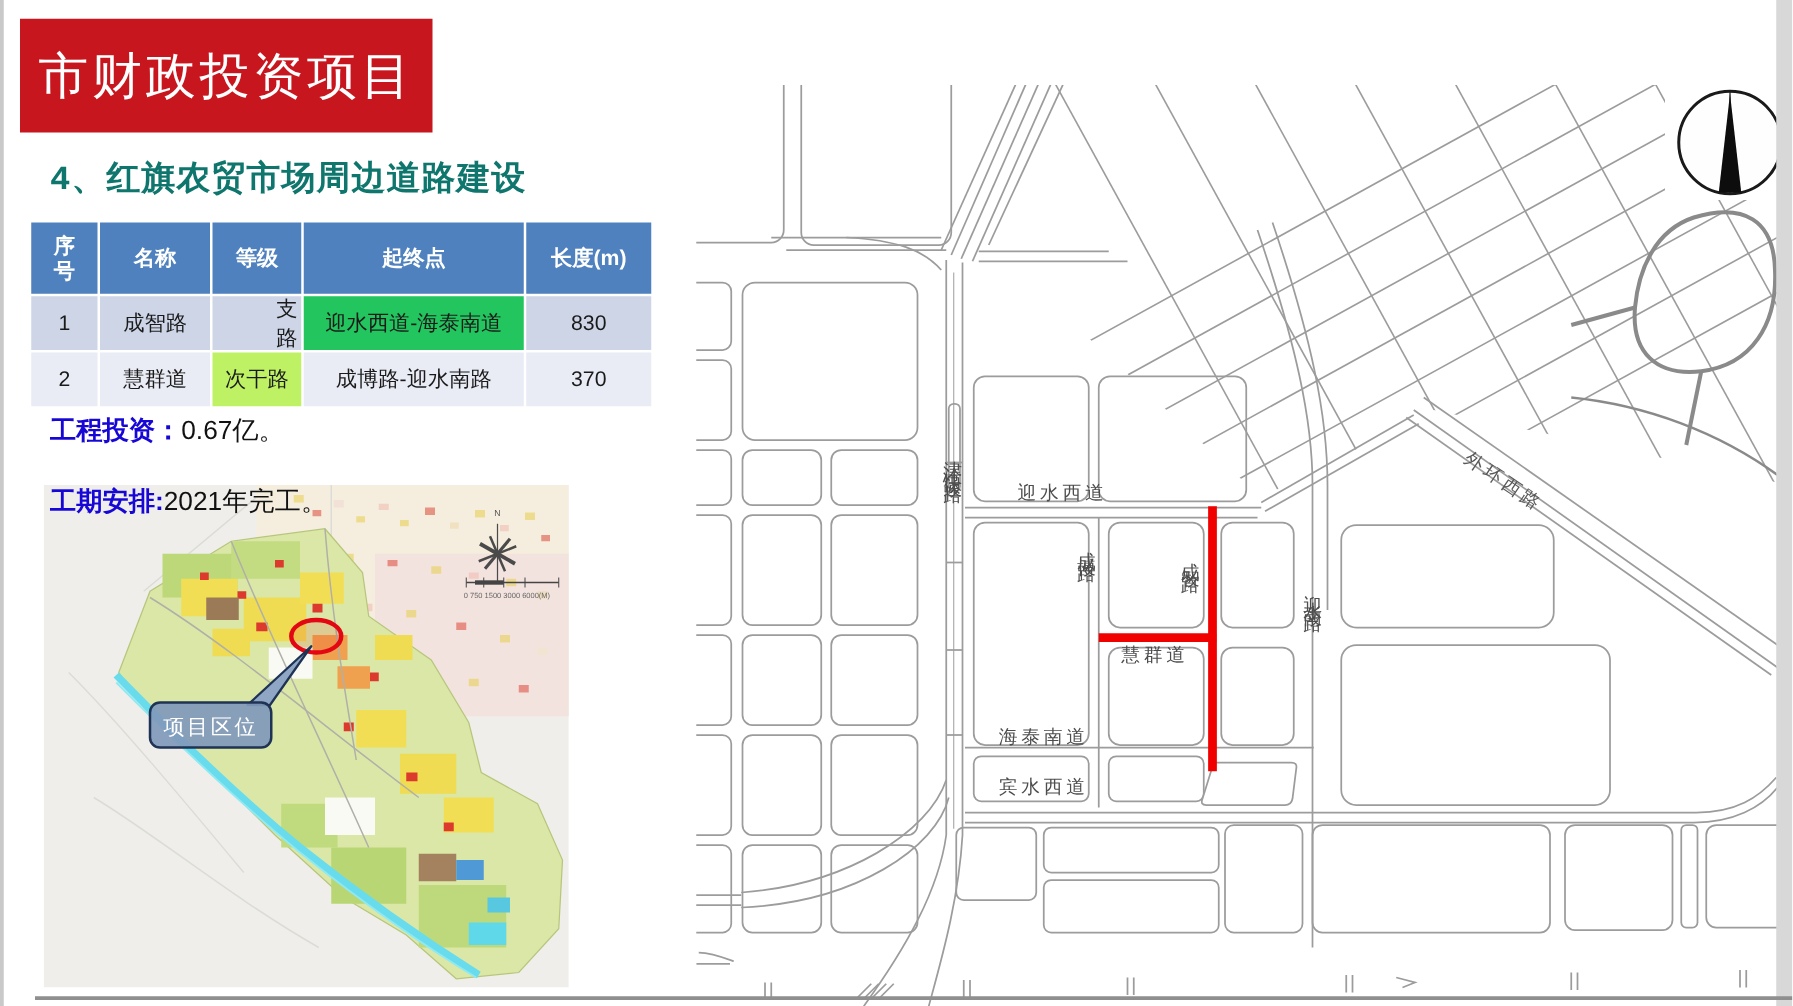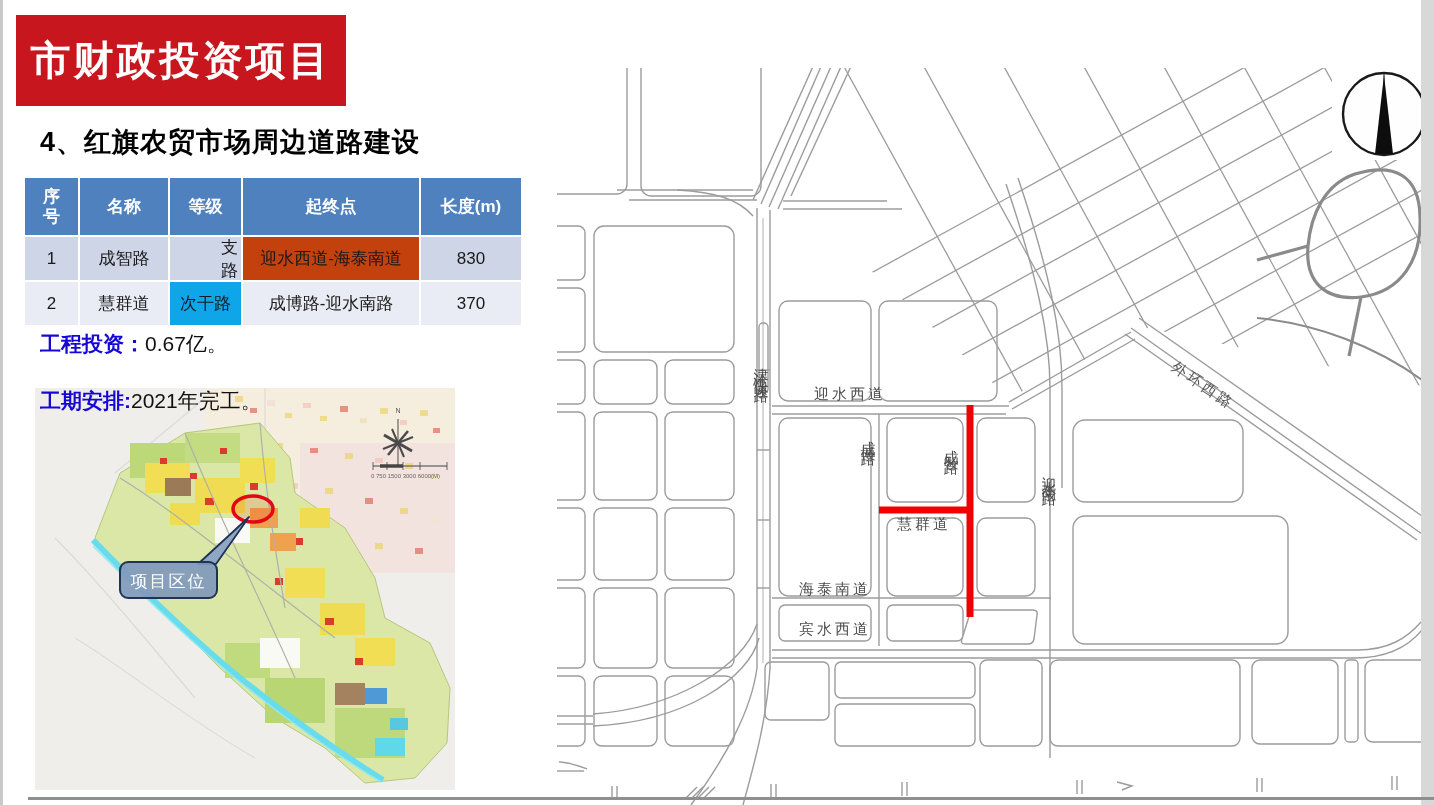--- a/index.html
+++ b/index.html
@@ -5,22 +5,22 @@
   html,body{margin:0;padding:0;background:#ffffff;}
   body{font-family:"Liberation Sans","DejaVu Sans",sans-serif;}
   #page{position:relative;width:1434px;height:805px;background:#ffffff;overflow:hidden;}
 
   
   .edge-left{position:absolute;left:0;top:0;width:3px;height:805px;background:#c9c9c9;}
   .edge-right{position:absolute;left:1421px;top:0;width:13px;height:805px;background:#d8d8d8;}
   .edge-bottom{position:absolute;left:28px;top:797px;width:1406px;height:3px;background:#8f8f8f;}
 
   
-  .banner{position:absolute;left:16px;top:15px;width:330px;height:91px;display:flex;align-items:center;justify-content:center;font-size:40px;font-weight:bold;color:#ffffff;letter-spacing:3px;}
-  .slide-title{position:absolute;left:40px;top:124px;font-size:27px;font-weight:bold;color:#000000;letter-spacing:1px;}
+  .banner{position:absolute;left:16px;top:15px;width:330px;height:91px;display:flex;align-items:center;justify-content:center;font-size:40px;font-weight:normal;color:#ffffff;letter-spacing:3px;}
+  .slide-title{position:absolute;left:40px;top:124px;font-size:27px;font-weight:bold;color:#0f766e;letter-spacing:1px;font-family:Liberation Mono, monospace;}
 
   
   .ptable{position:absolute;left:25px;top:178px;display:grid;grid-template-columns:53px 88px 71px 176px 100px;grid-template-rows:57px 43px 43px;gap:2px;}
   .ptable .cell{display:flex;align-items:center;justify-content:center;text-align:center;font-size:17px;color:#1a1a1a;}
   .ptable .th{color:#ffffff;font-weight:bold;line-height:1.15;}
   .ptable .th-xuhao{padding:0 15px;}
 
   
   .fact{position:absolute;font-size:21px;color:#111;white-space:nowrap;z-index:5;}
   .fact .lbl{font-weight:bold;color:#1607d6;}
@@ -64,26 +64,26 @@
   <div class="ptable">
     <div class="cell th th-xuhao" style="background:#4e81bd;">序号</div>
     <div class="cell th" style="background:#4e81bd;">名称</div>
     <div class="cell th" style="background:#4e81bd;">等级</div>
     <div class="cell th" style="background:#4e81bd;">起终点</div>
     <div class="cell th" style="background:#4e81bd;">长度(m)</div>
 
     <div class="cell" style="background:#cdd5e7;">1</div>
     <div class="cell" style="background:#cdd5e7;">成智路</div>
     <div class="cell" style="background:#cdd5e7;padding-left:48px;">支路</div>
-    <div class="cell" style="background:#c2410c;">迎水西道-海泰南道</div>
+    <div class="cell" style="background:#22c55e;">迎水西道-海泰南道</div>
     <div class="cell" style="background:#cdd5e7;">830</div>
 
     <div class="cell" style="background:#e9ebf5;">2</div>
     <div class="cell" style="background:#e9ebf5;">慧群道</div>
-    <div class="cell" style="background:#0ea5e9;">次干路</div>
+    <div class="cell" style="background:#bef264;">次干路</div>
     <div class="cell" style="background:#e9ebf5;">成博路-迎水南路</div>
     <div class="cell" style="background:#e9ebf5;">370</div>
   </div>
 
   <div class="fact fact-invest">
     <span class="lbl">工程投资：</span><span>0.67亿。</span>
   </div>
   <div class="fact fact-sched">
     <span class="lbl">工期安排:</span><span>2021年完工。</span>
   </div>

